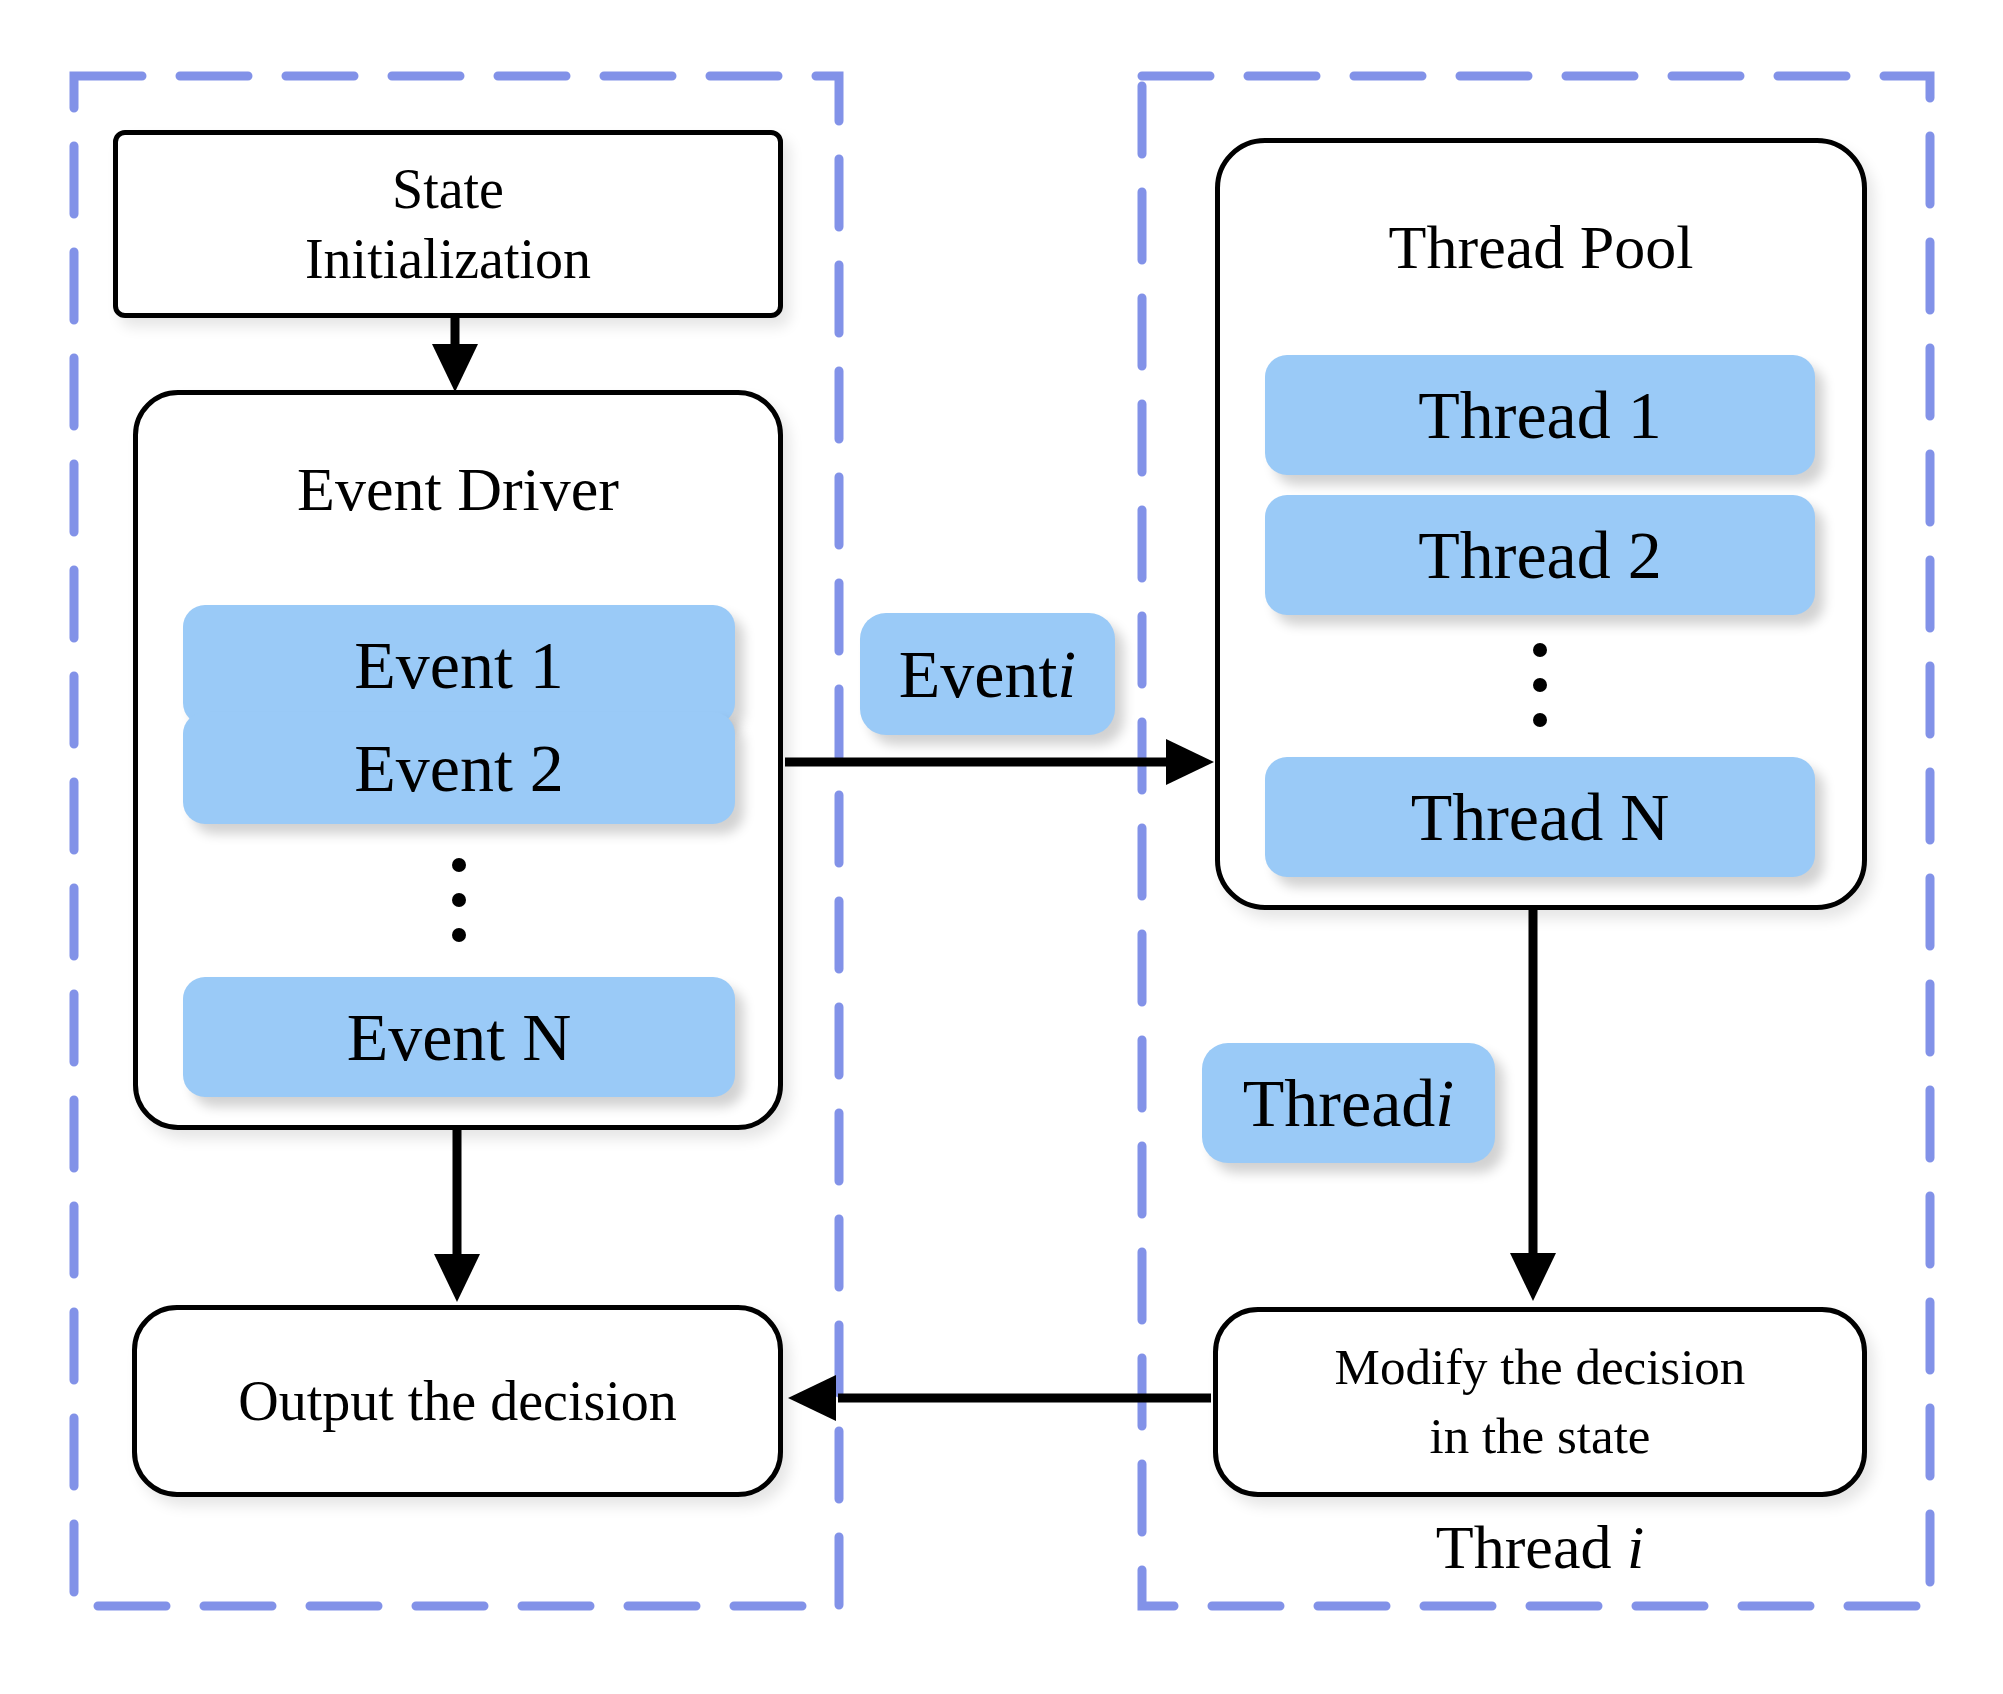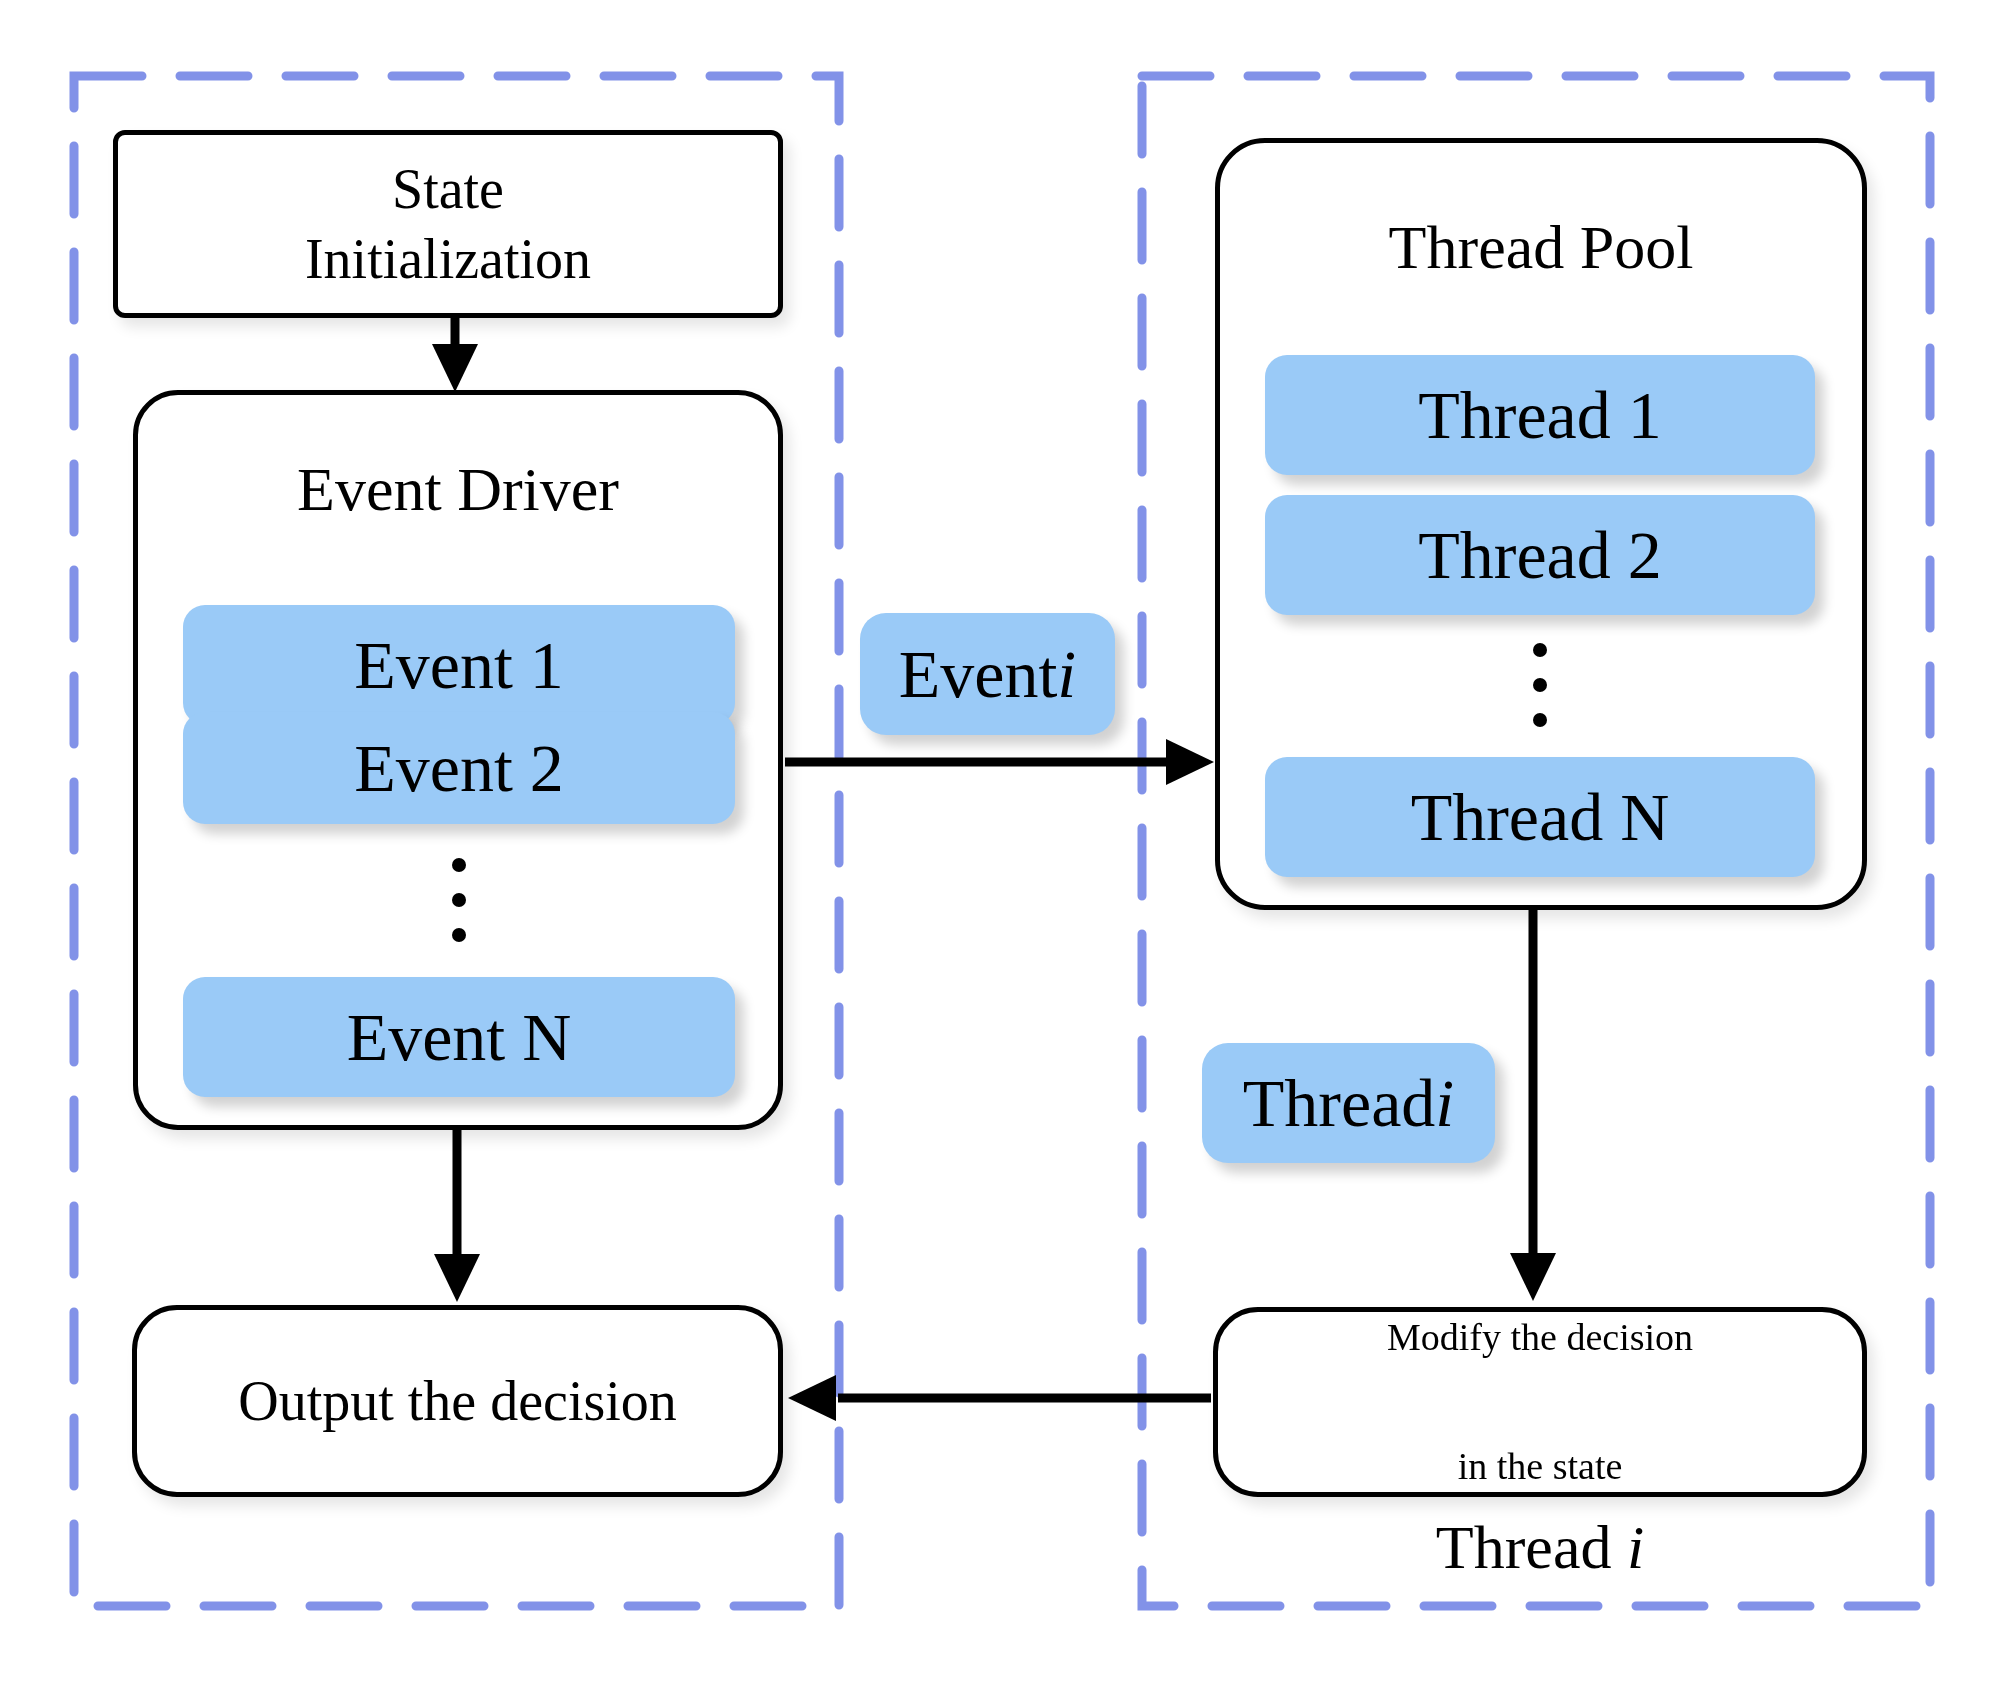--- a/index.html
+++ b/index.html
@@ -29,21 +29,21 @@
   .pill{
     position:absolute;
     background:#9ACAF7;
     border-radius:22px;
     display:flex;align-items:center;justify-content:center;
     font-size:68px;
     box-shadow:9px 10px 12px rgba(0,0,0,0.18);
     box-sizing:border-box;
   }
   .txt-56{font-size:56px;line-height:1.25;}
-  .txt-54{font-size:38px;line-height:1.35;justify-content:space-between;}
+  .txt-54{font-size:51px;line-height:1.35;}
   .dots{
     position:absolute;
     display:flex;flex-direction:column;align-items:center;gap:21px;
   }
   .dot{width:14px;height:14px;border-radius:50%;background:#000;}
   .caption{
     position:absolute;
     font-size:62px;text-align:center;
   }
   .var-i{font-style:italic;}

